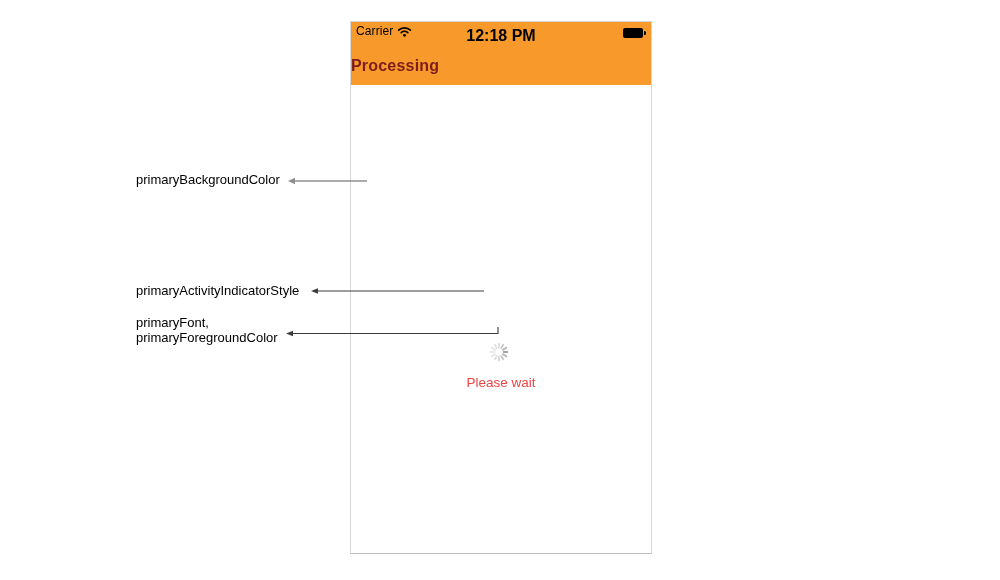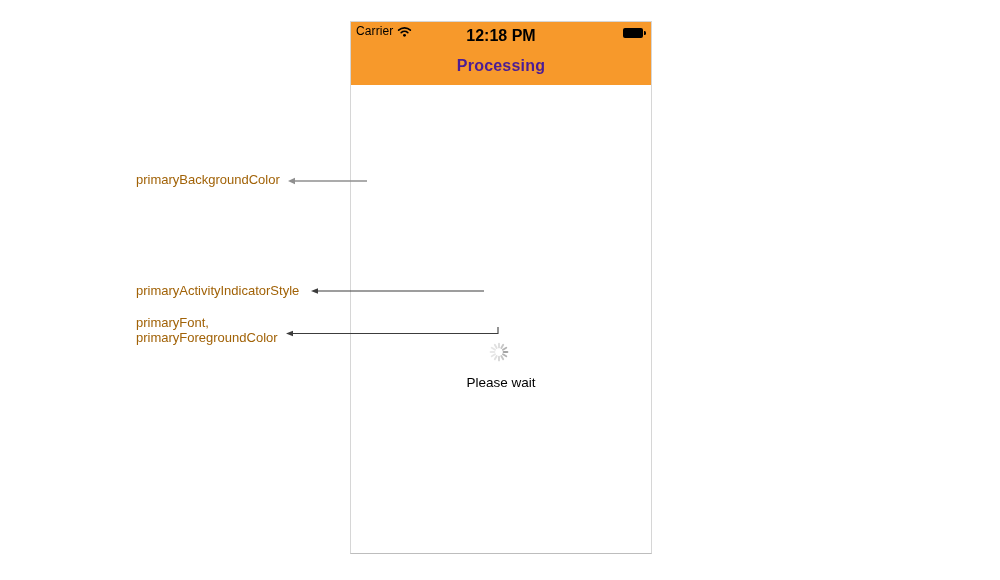--- a/index.html
+++ b/index.html
@@ -68,49 +68,48 @@
     top: 3px;
     width: 2px;
     height: 4px;
     background: #000000;
     border-radius: 0 1.5px 1.5px 0;
   }
   .nav-title {
     position: absolute;
     left: 0; right: 0;
     bottom: 10px;
-    text-align: center;
-    color: #4c1d95;
+    color: #7f1d1d;
     font-size: 16px;
     font-weight: 600;
     letter-spacing: 0.2px;
   }
   .phone-content { position: relative; width: 100%; height: 468px; background: #ffffff; }
   .spinner {
     position: absolute;
     left: 137px;
     top: 256px;
     width: 22px;
     height: 22px;
   }
   .wait-message {
     position: absolute;
     left: 0; right: 0;
     top: 290px;
     text-align: center;
     font-size: 13.5px;
-    color: #000000;
+    color: #ef4444;
   }
 
   
   .annotation {
     position: absolute;
     font-size: 13px;
     line-height: 14.5px;
-    color: #a16207;
+    color: #000000;
     z-index: 3;
     white-space: nowrap;
   }
   .anno-1 { left: 136px; top: 173px; }
   .anno-2 { left: 136px; top: 284px; }
   .anno-3 { left: 136px; top: 316px; }
 
   .arrow-overlay {
     position: absolute;
     left: 0; top: 0;

